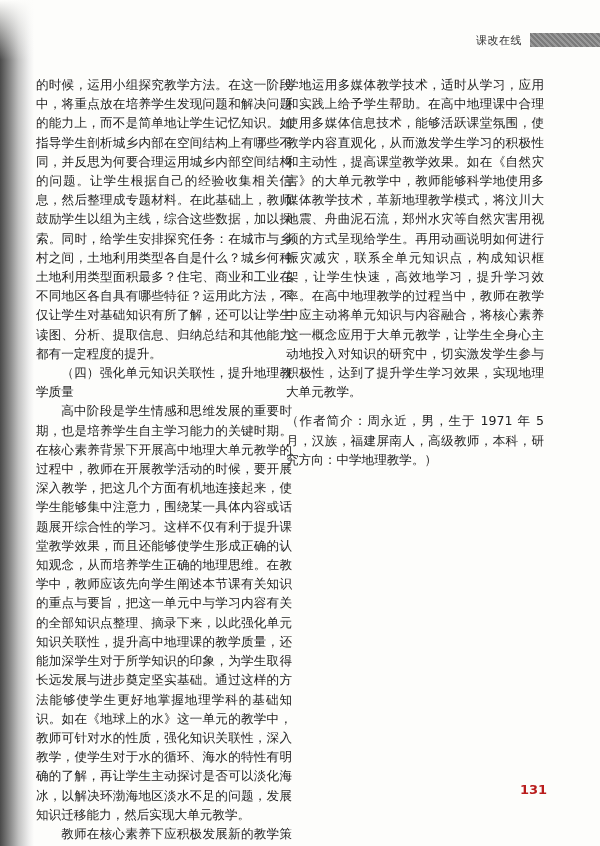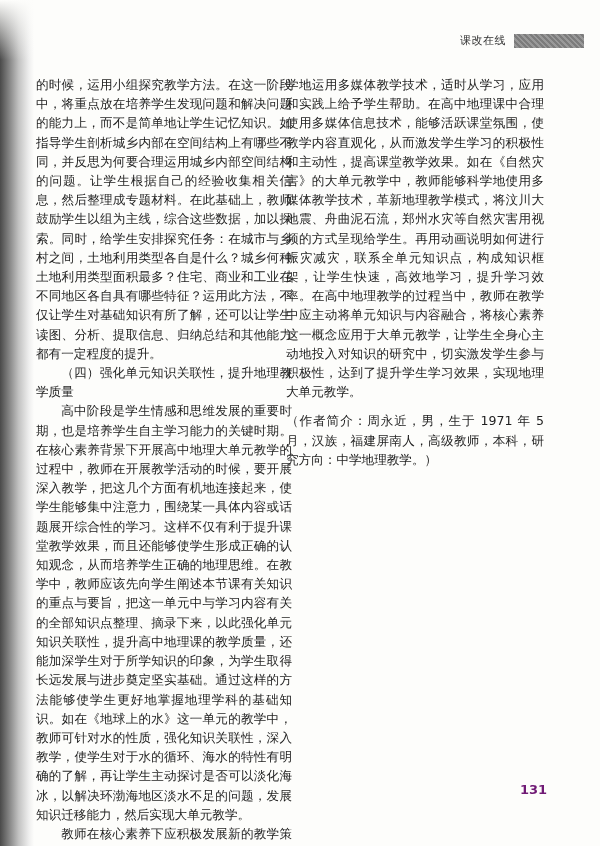--- a/index.html
+++ b/index.html
@@ -8,38 +8,38 @@
     .shadow {
       position: absolute; left: 0; top: 0; width: 34px; height: 846px;
       background: linear-gradient(to right, #2a2a2a 0%, #6a6a6a 25%, #b8b8b8 55%, #ececec 85%, rgba(253,253,251,0) 100%);
       opacity: 0.85;
     }
     .shadow-top {
       position: absolute; left: 0; top: 0; width: 34px; height: 60px;
       background: linear-gradient(to bottom, #fdfdfb 0%, rgba(253,253,251,0) 100%);
     }
     .header {
-      position: absolute; right: 16px; top: 33px; display: flex; align-items: center;
+      position: absolute; right: 0; top: 33px; display: flex; 
     }
     .header-label { font-size: 11px; color: #333; letter-spacing: 0.5px; margin-right: 8px; }
     .header-bar { width: 70px; height: 14px; background: #8a8a8a;
       background-image: repeating-linear-gradient(45deg, #7c7c7c 0 2px, #999 2px 4px); }
     .col {
       position: absolute; top: 75px; font-size: 12.6px; line-height: 19.2px;
       text-align: justify;
     }
     .col-left { left: 36px; width: 256px; }
     .col-right { left: 286px; width: 258px; }
     .para { text-indent: 2em; margin: 0; }
     .para.noindent { text-indent: 0; }
     .heading { font-weight: normal; text-indent: 2em; }
     .ref-title { font-weight: bold; font-size: 12.6px; margin-top: 20px; }
     .ref { font-family: "DejaVu Serif", serif; font-size: 10.4px; line-height: 19px; letter-spacing: 0.3px; }
     .bio { font-size: 12.6px; line-height: 19.5px; margin-top: 10px; }
-    .page-num { position: absolute; left: 520px; top: 782px; font-size: 13px; font-weight: bold; color: #701a75; }
+    .page-num { position: absolute; left: 520px; top: 782px; font-size: 13px; font-weight: bold; color: #b91c1c; }
   </style>
 </head>
 <body>
 
 <div class="shadow"></div>
 <div class="shadow-top"></div>
 
 <div class="header">
   <span class="header-label">课改在线</span>
   <span class="header-bar"></span>

